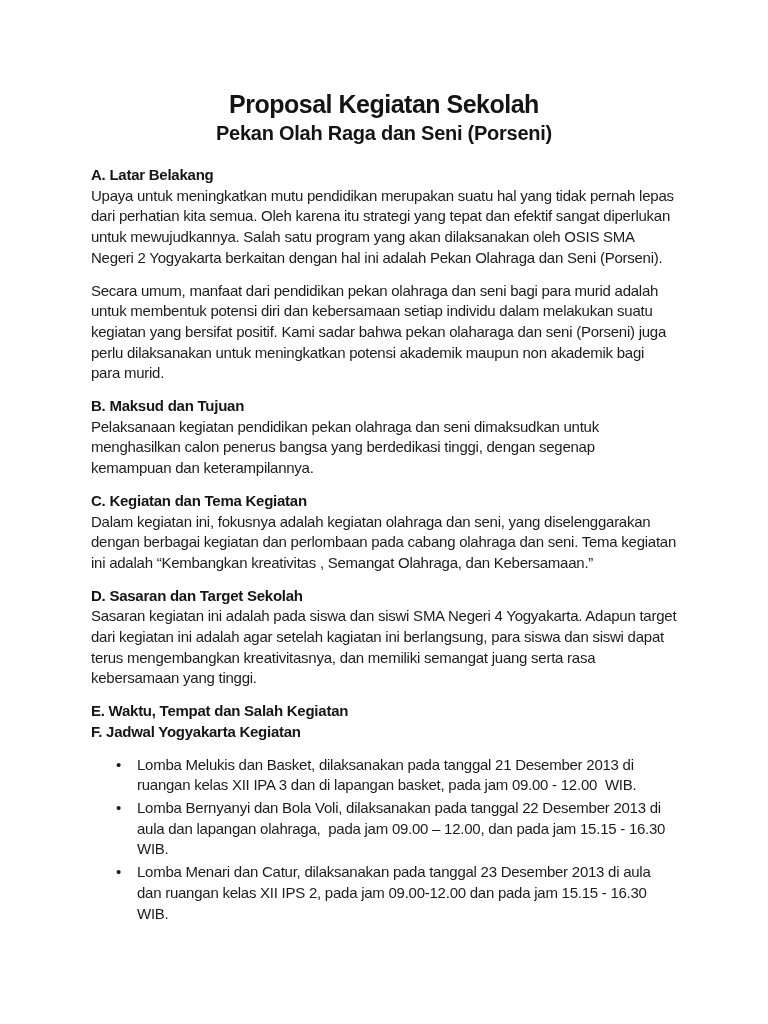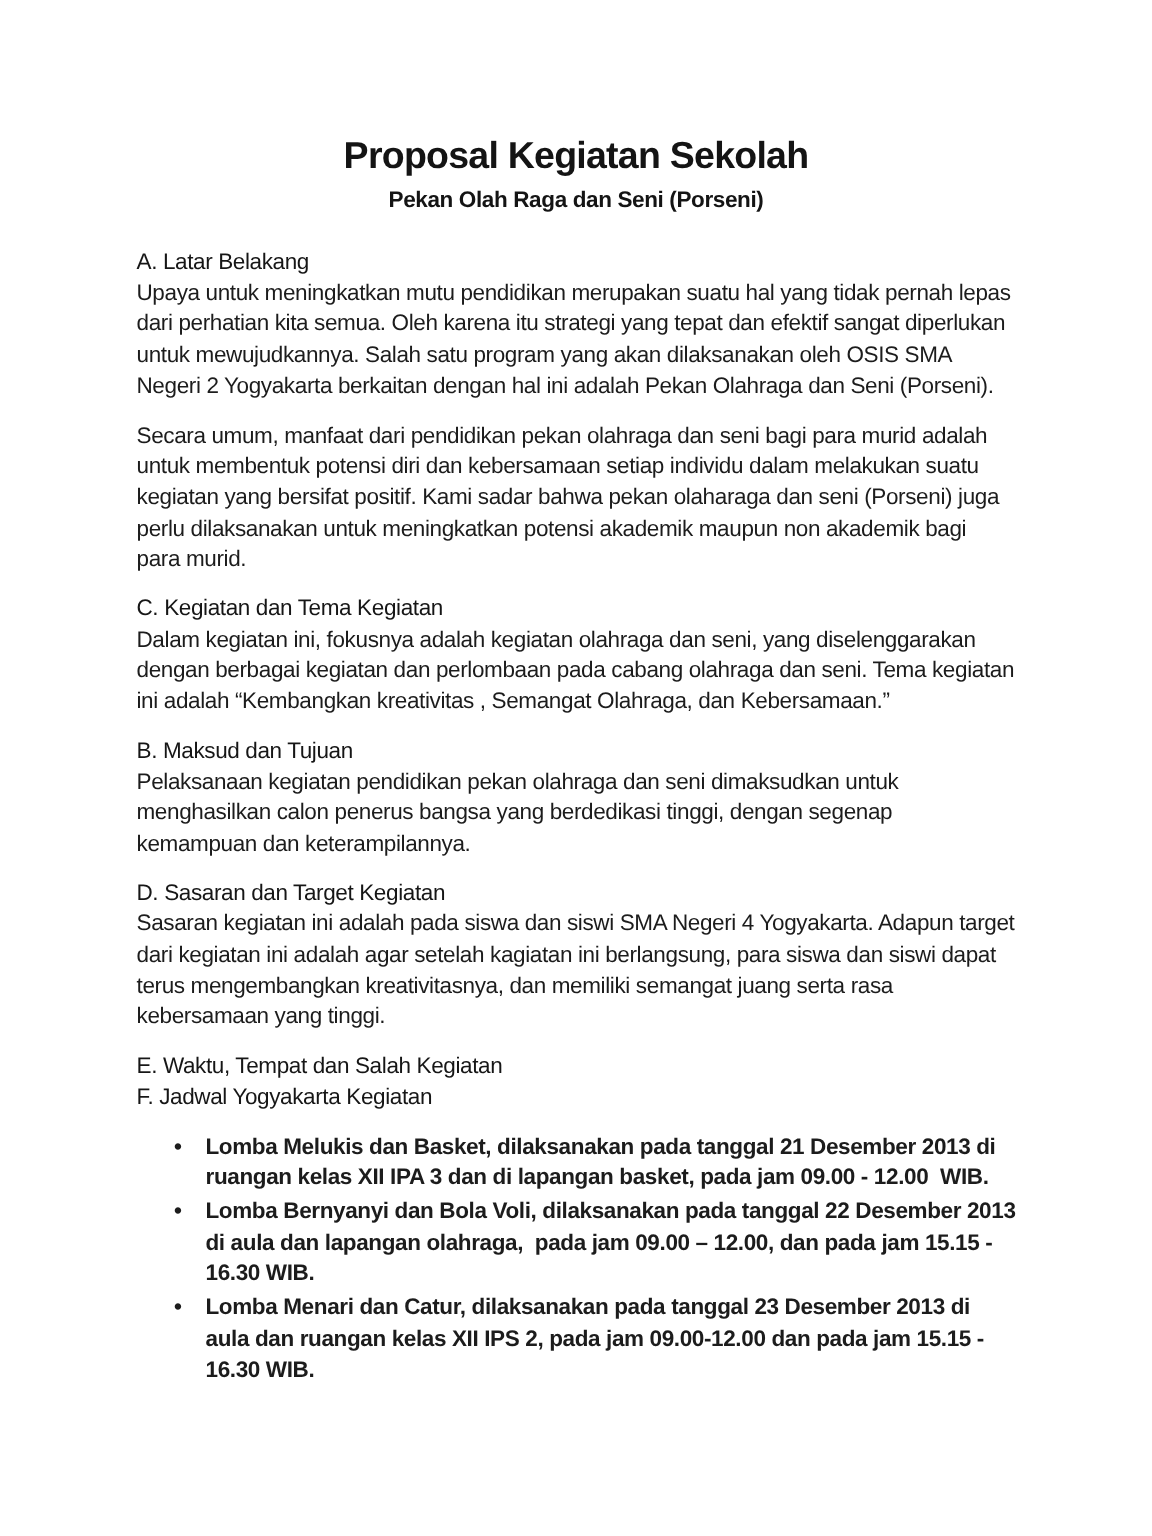--- a/index.html
+++ b/index.html
@@ -22,43 +22,42 @@
   }
   .doc-title {
     font-size: 25px;
     line-height: 28px;
     font-weight: 700;
     text-align: center;
     letter-spacing: -0.5px;
     color: #141414;
   }
   .doc-subtitle {
-    font-size: 15px;
+    font-size: 20px;
     line-height: 19px;
     font-weight: 700;
     text-align: center;
     margin-top: 6px;
     color: #141414;
   }
   .sections { margin-top: 22px; }
   .section-heading {
     font-size: 15px;
-    font-weight: 400;
+    font-weight: 700;
     line-height: 20.7px;
     color: #161616;
   }
   .para {
     margin: 0 0 12px 0;
     white-space: pre-wrap;
   }
   ul.schedule {
     list-style: none;
     margin: 12px 0 0 0;
     padding: 0;
-    font-weight: bold;
   }
   ul.schedule > li {
     position: relative;
     padding-left: 46px;
     margin-bottom: 2px;
     white-space: pre-wrap;
   }
   ul.schedule > li::before {
     content: "\2022";
     position: absolute;
@@ -72,29 +71,29 @@
 <main class="page" style="background: rgb(255, 255, 255); color: rgb(28, 28, 28);">
   <h1 class="doc-title">Proposal Kegiatan Sekolah</h1>
   <div class="doc-subtitle">Pekan Olah Raga dan Seni (Porseni)</div>
   <div class="sections">
       <section>
         <h2 class="section-heading">A. Latar Belakang</h2>
         <p class="para">Upaya untuk meningkatkan mutu pendidikan merupakan suatu hal yang tidak pernah lepas dari perhatian kita semua. Oleh karena itu strategi yang tepat dan efektif sangat diperlukan untuk mewujudkannya. Salah satu program yang akan dilaksanakan oleh OSIS SMA Negeri 2 Yogyakarta berkaitan dengan hal ini adalah Pekan Olahraga dan Seni (Porseni).</p>
         <p class="para">Secara umum, manfaat dari pendidikan pekan olahraga dan seni bagi para murid adalah untuk membentuk potensi diri dan kebersamaan setiap individu dalam melakukan suatu kegiatan yang bersifat positif. Kami sadar bahwa pekan olaharaga dan seni (Porseni) juga perlu dilaksanakan untuk meningkatkan potensi akademik maupun non akademik bagi para murid.</p>
       </section>
       <section>
+        <h2 class="section-heading">B. Maksud dan Tujuan</h2>
+        <p class="para">Pelaksanaan kegiatan pendidikan pekan olahraga dan seni dimaksudkan untuk menghasilkan calon penerus bangsa yang berdedikasi tinggi, dengan segenap kemampuan dan keterampilannya.</p>
+      </section>
+      <section>
         <h2 class="section-heading">C. Kegiatan dan Tema Kegiatan</h2>
         <p class="para">Dalam kegiatan ini, fokusnya adalah kegiatan olahraga dan seni, yang diselenggarakan dengan berbagai kegiatan dan perlombaan pada cabang olahraga dan seni. Tema kegiatan ini adalah “Kembangkan kreativitas , Semangat Olahraga, dan Kebersamaan.”</p>
       </section>
       <section>
-        <h2 class="section-heading">B. Maksud dan Tujuan</h2>
-        <p class="para">Pelaksanaan kegiatan pendidikan pekan olahraga dan seni dimaksudkan untuk menghasilkan calon penerus bangsa yang berdedikasi tinggi, dengan segenap kemampuan dan keterampilannya.</p>
-      </section>
-      <section>
-        <h2 class="section-heading">D. Sasaran dan Target Kegiatan</h2>
+        <h2 class="section-heading">D. Sasaran dan Target Sekolah</h2>
         <p class="para">Sasaran kegiatan ini adalah pada siswa dan siswi SMA Negeri 4 Yogyakarta. Adapun target dari kegiatan ini adalah agar setelah kagiatan ini berlangsung, para siswa dan siswi dapat terus mengembangkan kreativitasnya, dan memiliki semangat juang serta rasa kebersamaan yang tinggi.</p>
       </section>
       <section>
         <h2 class="section-heading">E. Waktu, Tempat dan Salah Kegiatan</h2>
       </section>
       <section>
         <h2 class="section-heading">F. Jadwal Yogyakarta Kegiatan</h2>
         <ul class="schedule">
           <li>Lomba Melukis dan Basket, dilaksanakan pada tanggal 21 Desember 2013 di ruangan kelas XII IPA 3 dan di lapangan basket, pada jam 09.00 - 12.00  WIB.</li>
           <li>Lomba Bernyanyi dan Bola Voli, dilaksanakan pada tanggal 22 Desember 2013 di aula dan lapangan olahraga,  pada jam 09.00 – 12.00, dan pada jam 15.15 - 16.30 WIB.</li>

